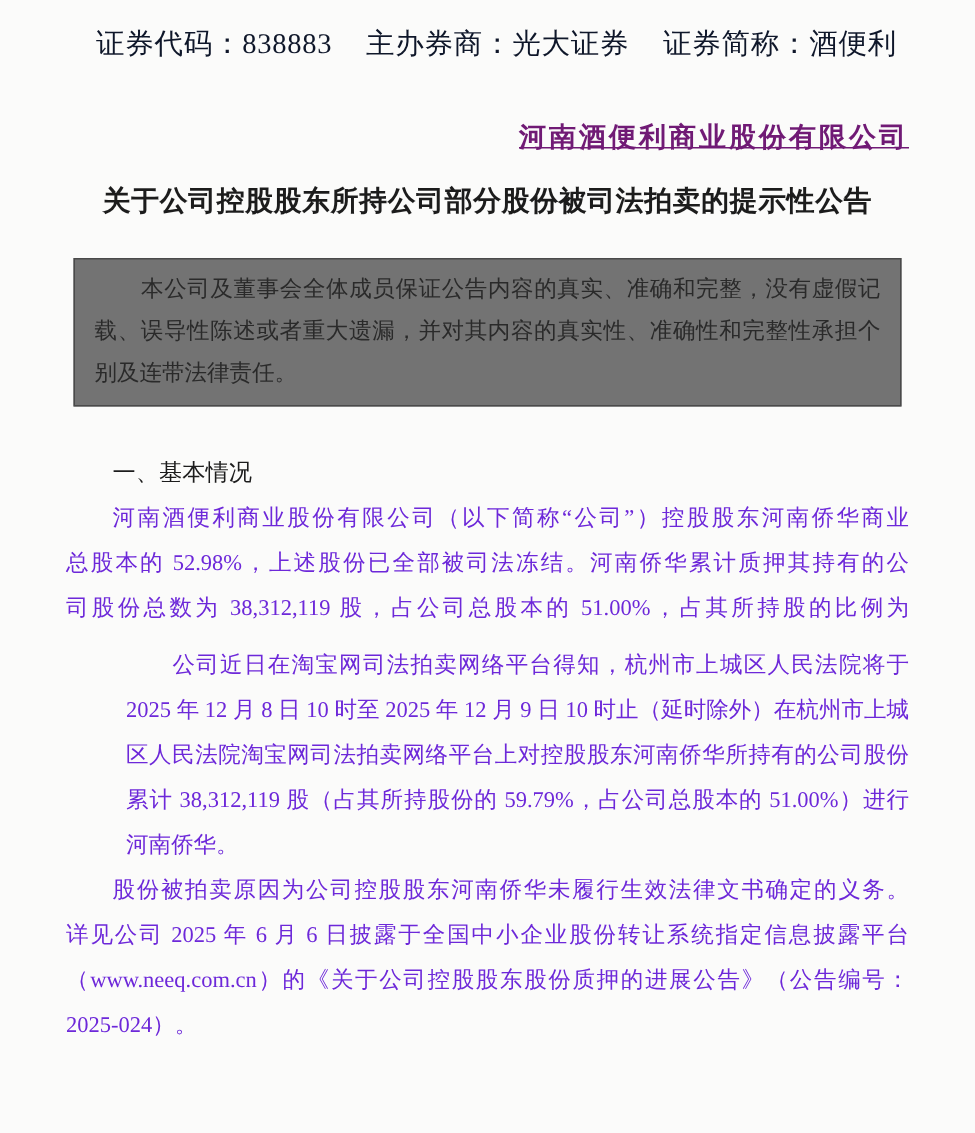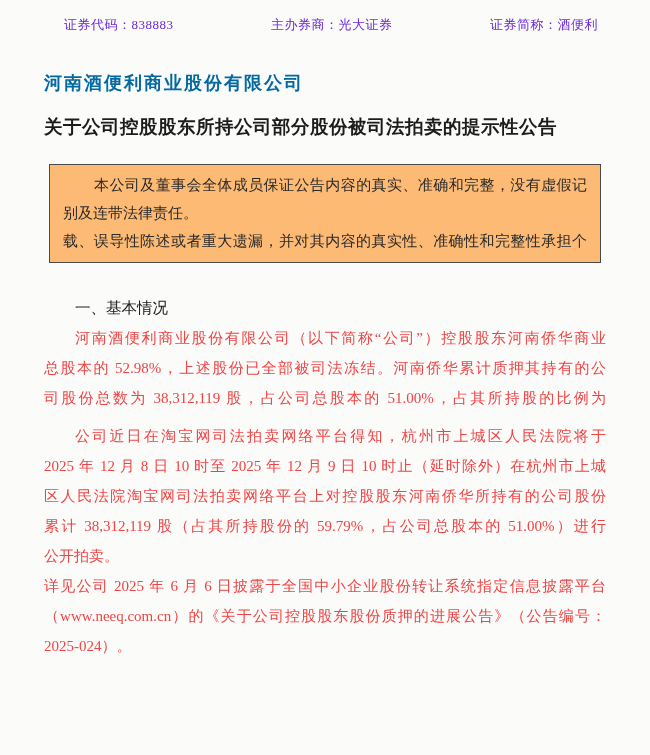--- a/index.html
+++ b/index.html
@@ -18,71 +18,73 @@
     height: 755px;
     padding: 16px 44px 0 44px;
     position: relative;
   }
   
   .doc-header {
     display: flex;
     justify-content: space-between;
     align-items: center;
     padding: 0 8px 0 20px;
-    font-size: 13px;
-    color: #6d28d9;
+    font-size: 19px;
+    color: #0f172a;
     letter-spacing: 0.5px;
   }
   .doc-header .pair { white-space: nowrap; }
   
   .company-title {
     margin-top: 37px;
-    text-align: left;
+    text-align: right;
     font-size: 18px;
     font-weight: bold;
-    color: #0369a1;
+    color: #701a75;
     letter-spacing: 2px;
     line-height: 24px;
+    text-decoration: underline;
   }
   .announce-title {
     margin-top: 19px;
+    text-align: center;
     font-size: 18.5px;
     font-weight: bold;
     color: #1c1c1c;
     letter-spacing: 0.5px;
     line-height: 26px;
   }
   
   .disclaimer-box {
     margin: 24px auto 16px auto;
     width: 552px;
     border: 1.5px solid #4a4a4a;
     padding: 6px 13px 7px 13px;
-    background: #fdba74;
+    background: #737373;
   }
   .disclaimer-box .line {
     font-size: 15px;
     line-height: 28px;
     color: #2a2a2a;
   }
   
   .section-heading {
     margin-top: 30px;
     font-size: 15.5px;
     font-weight: normal;
     color: #1c1c1c;
     text-indent: 31px;
     line-height: 30px;
   }
   .para { margin-top: 0; }
-  .para.gap { margin-top: 8px; }
+  .para.gap { margin-top: 8px; margin-left: 40px; }
   .body-line {
     font-size: 15px;
     line-height: 30px;
-    color: #ef4444;
+    color: #6d28d9;
     white-space: nowrap;
   }
   .indent { text-indent: 31px; }
   .fill {
     text-align: justify;
     text-align-last: justify;
     white-space: normal;
   }
 </style>
 </head>
@@ -95,41 +97,42 @@
     <span class="pair"><span>主办券商：</span><span>光大证券</span></span>
     <span class="pair"><span>证券简称：</span><span>酒便利</span></span>
   </div>
 
   <div class="company-title">河南酒便利商业股份有限公司</div>
 
   <div class="announce-title">关于公司控股股东所持公司部分股份被司法拍卖的提示性公告</div>
 
   <div class="disclaimer-box">
     <div class="line indent fill">本公司及董事会全体成员保证公告内容的真实、准确和完整，没有虚假记</div>
+    <div class="line fill">载、误导性陈述或者重大遗漏，并对其内容的真实性、准确性和完整性承担个</div>
     <div class="line">别及连带法律责任。</div>
-    <div class="line fill">载、误导性陈述或者重大遗漏，并对其内容的真实性、准确性和完整性承担个</div>
   </div>
 
   <div class="section">
     <div class="section-heading">一、基本情况</div>
 
     <div class="para">
       <div class="body-line indent fill">河南酒便利商业股份有限公司（以下简称“公司”）控股股东河南侨华商业</div>
       <div class="body-line fill">总股本的 52.98%，上述股份已全部被司法冻结。河南侨华累计质押其持有的公</div>
       <div class="body-line fill">司股份总数为 38,312,119 股，占公司总股本的 51.00%，占其所持股的比例为</div>
     </div>
 
     <div class="para gap">
       <div class="body-line indent fill">公司近日在淘宝网司法拍卖网络平台得知，杭州市上城区人民法院将于</div>
       <div class="body-line fill">2025 年 12 月 8 日 10 时至 2025 年 12 月 9 日 10 时止（延时除外）在杭州市上城</div>
       <div class="body-line fill">区人民法院淘宝网司法拍卖网络平台上对控股股东河南侨华所持有的公司股份</div>
       <div class="body-line fill">累计 38,312,119 股（占其所持股份的 59.79%，占公司总股本的 51.00%）进行</div>
-      <div class="body-line">公开拍卖。</div>
+      <div class="body-line">河南侨华。</div>
     </div>
 
     <div class="para">
+      <div class="body-line indent fill">股份被拍卖原因为公司控股股东河南侨华未履行生效法律文书确定的义务。</div>
       <div class="body-line fill">详见公司 2025 年 6 月 6 日披露于全国中小企业股份转让系统指定信息披露平台</div>
       <div class="body-line fill">（www.neeq.com.cn）的《关于公司控股股东股份质押的进展公告》（公告编号：</div>
       <div class="body-line">2025-024）。</div>
     </div>
   </div>
 
 </div>
 
 </body></html>

